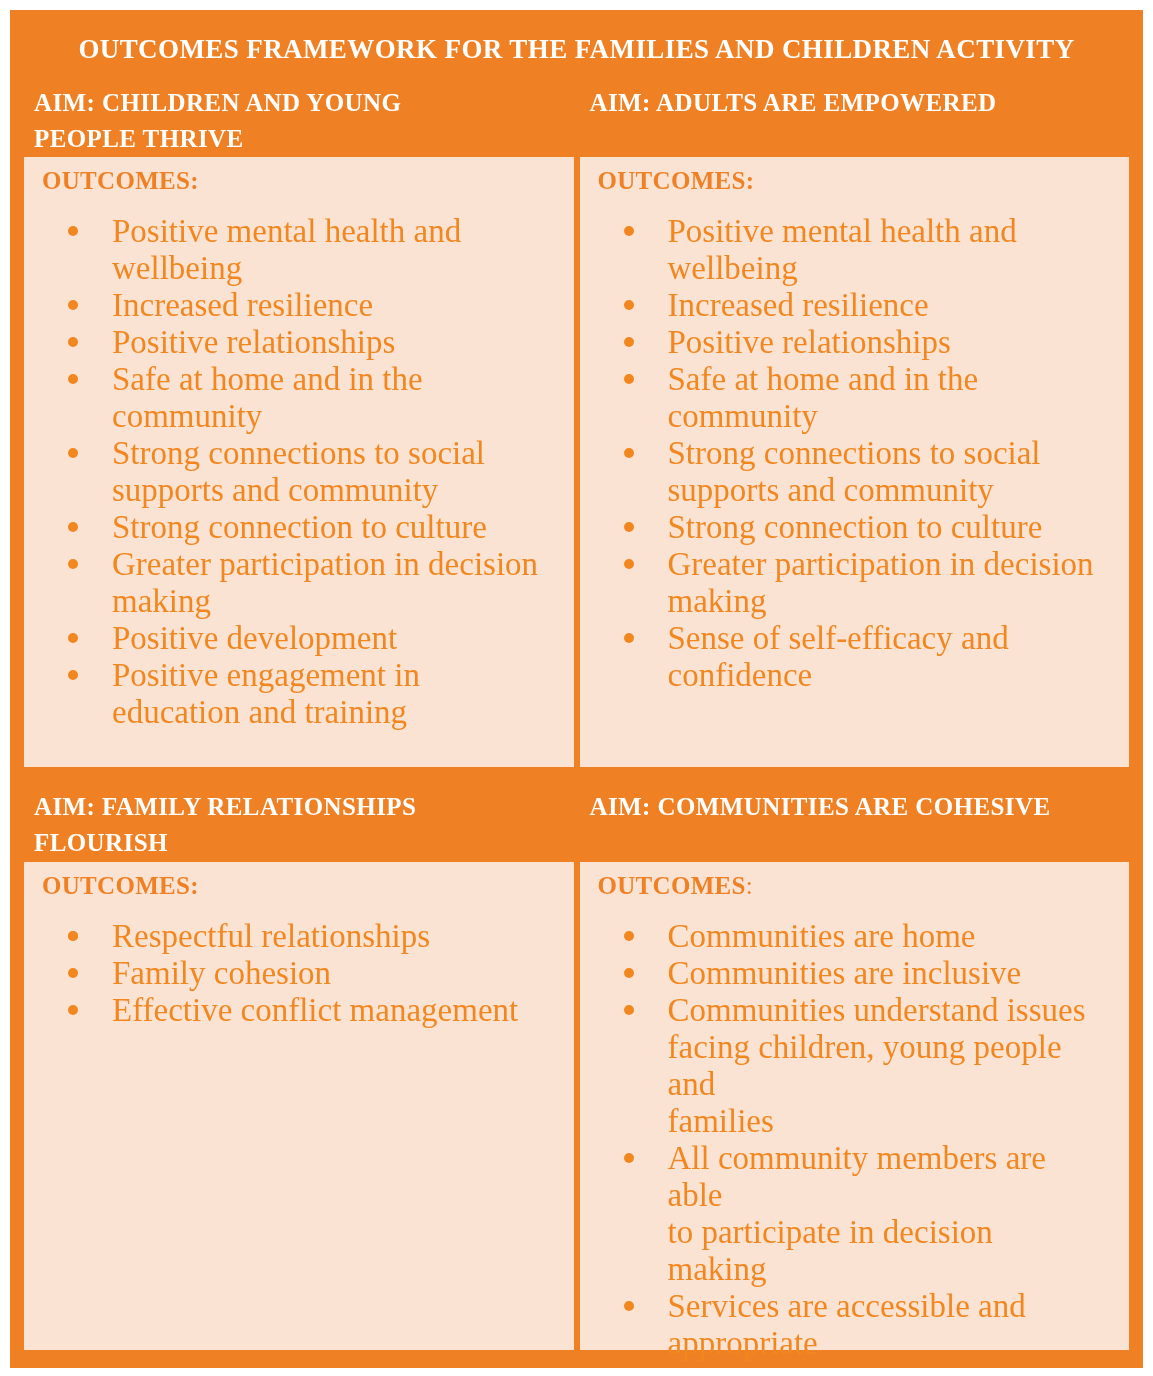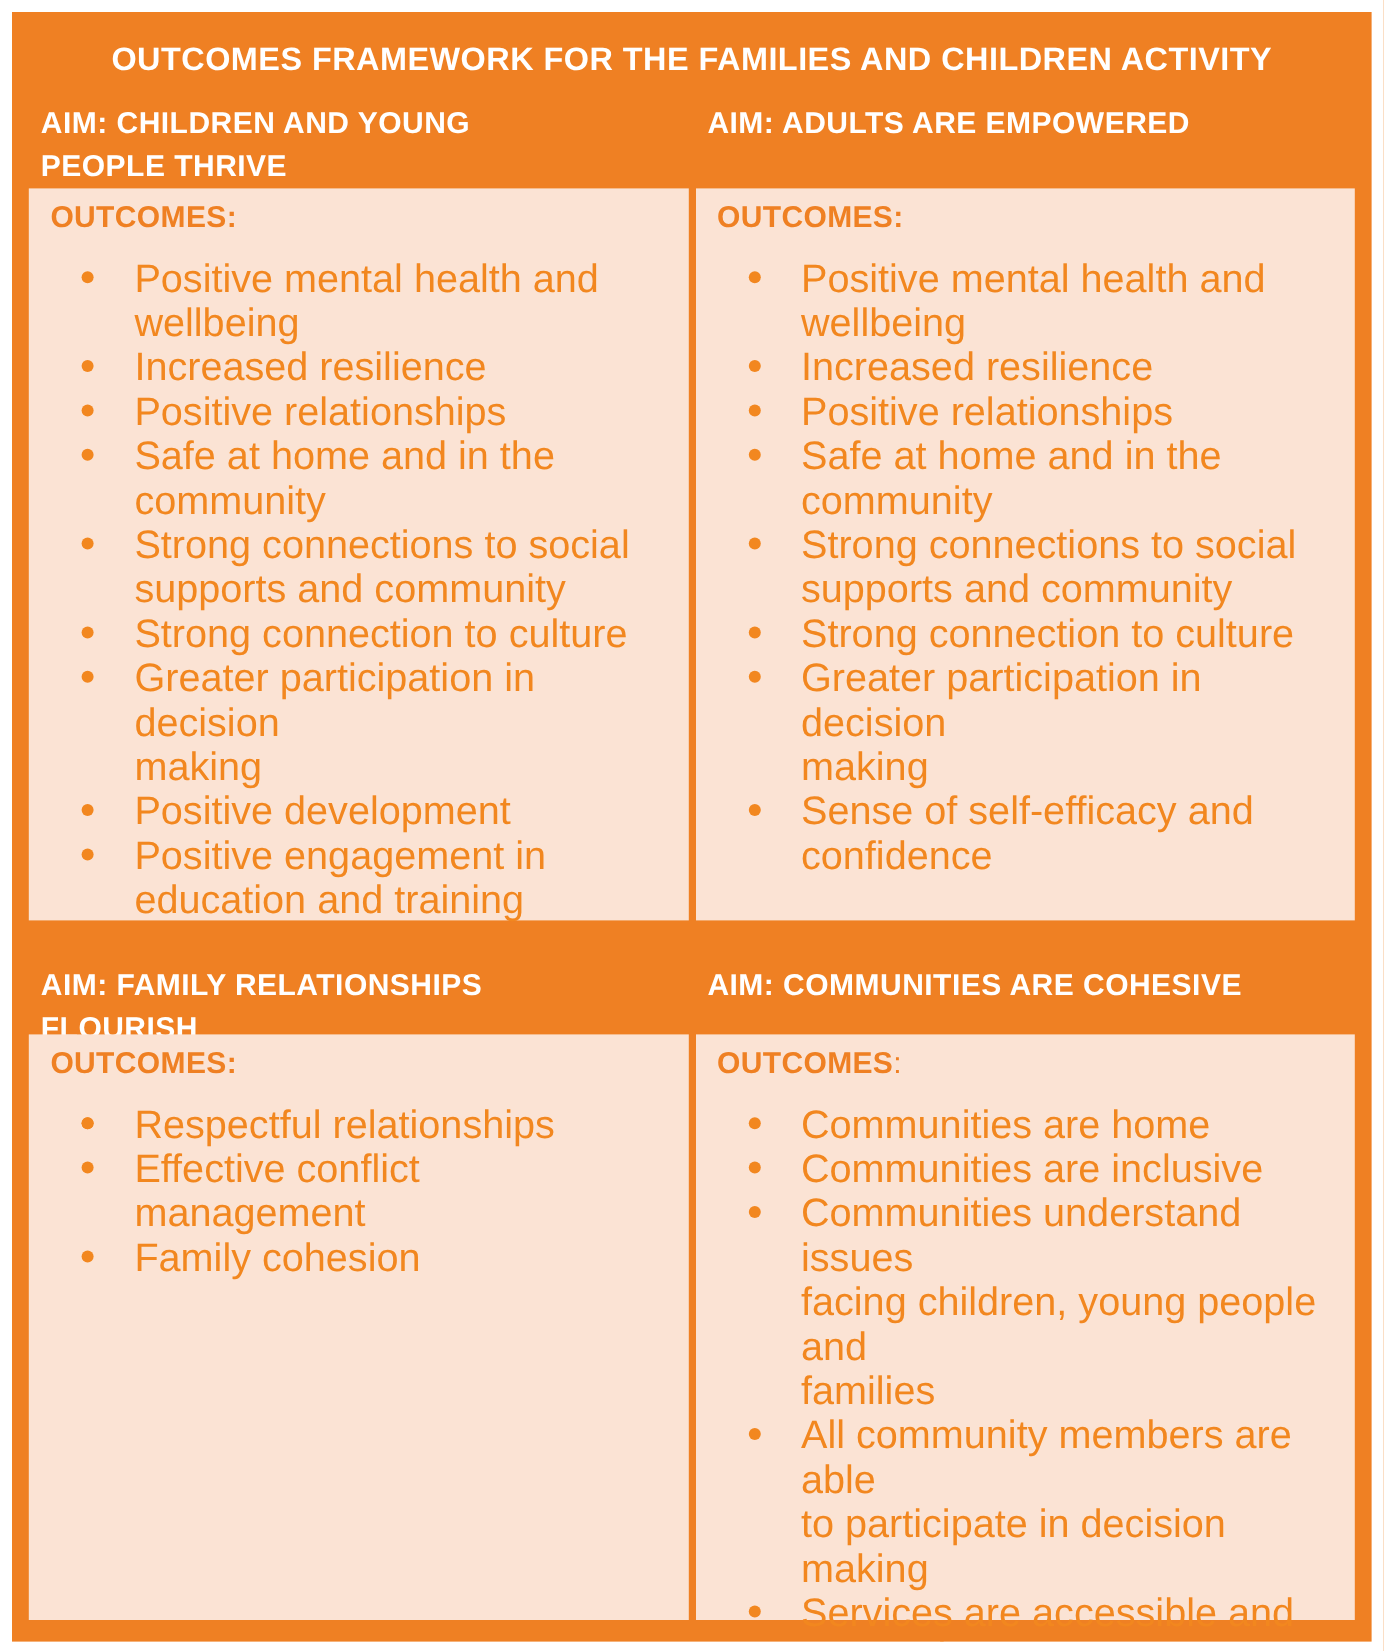--- a/index.html
+++ b/index.html
@@ -13,38 +13,39 @@
   .page{
     width:1153px;height:1376px;box-sizing:border-box;
     background:var(--white);
     padding:10px 10px 8px 10px;
   }
   .panel{
     background:var(--orange);
     height:1358px;box-sizing:border-box;
     padding:0 14px;
     overflow:hidden;
+    font-family:Liberation Serif, serif;
   }
   .title{
     box-sizing:border-box;height:75px;padding-top:24px;
     color:var(--white);font-weight:700;font-size:27px;line-height:30px;
     text-align:center;letter-spacing:0.4px;
   }
   .grid{
     display:grid;
     grid-template-columns:1fr 1fr;
     grid-template-rows:72px 610px 95px 488px;
     column-gap:6px;
   }
   .aim{
     color:var(--white);font-weight:700;font-size:25px;line-height:36px;
     letter-spacing:0.4px;white-space:pre-line;
     padding-left:10px;box-sizing:border-box;
   }
-  .aim.row2{padding-top:36px;}
+  .aim.row2{padding-top:22px;}
   .box{
     background:var(--peach);
     box-sizing:border-box;
     padding:8px 16px 0 18px;
   }
   .outcomes-heading{
     margin:0 0 2px 0;
     color:var(--orange);font-weight:700;font-size:25px;line-height:32px;
     letter-spacing:0.3px;
   }
@@ -119,22 +120,22 @@
 
       <div class="aim row2">AIM: FAMILY RELATIONSHIPS
 FLOURISH</div>
       <div class="aim row2">AIM: COMMUNITIES ARE COHESIVE</div>
 
       <div class="box">
         <h3 class="outcomes-heading"><span>OUTCOMES</span><span>:</span></h3>
         <ul class="outcomes-list">
           <li><span class="bullet"></span></li>
           <li><span class="bullet"></span><span class="item-text">Respectful relationships</span></li>
+          <li><span class="bullet"></span><span class="item-text">Family cohesion</span></li>
           <li><span class="bullet"></span><span class="item-text">Effective conflict management</span></li>
-          <li><span class="bullet"></span><span class="item-text">Family cohesion</span></li>
         </ul>
       </div>
 
       <div class="box">
         <h3 class="outcomes-heading"><span>OUTCOMES</span><span class="colon-regular">:</span></h3>
         <ul class="outcomes-list">
           <li><span class="bullet"></span><span class="item-text">Communities are home</span></li>
           <li><span class="bullet"></span><span class="item-text">Communities are inclusive</span></li>
           <li><span class="bullet"></span><span class="item-text">Communities understand issues
 facing children, young people and

